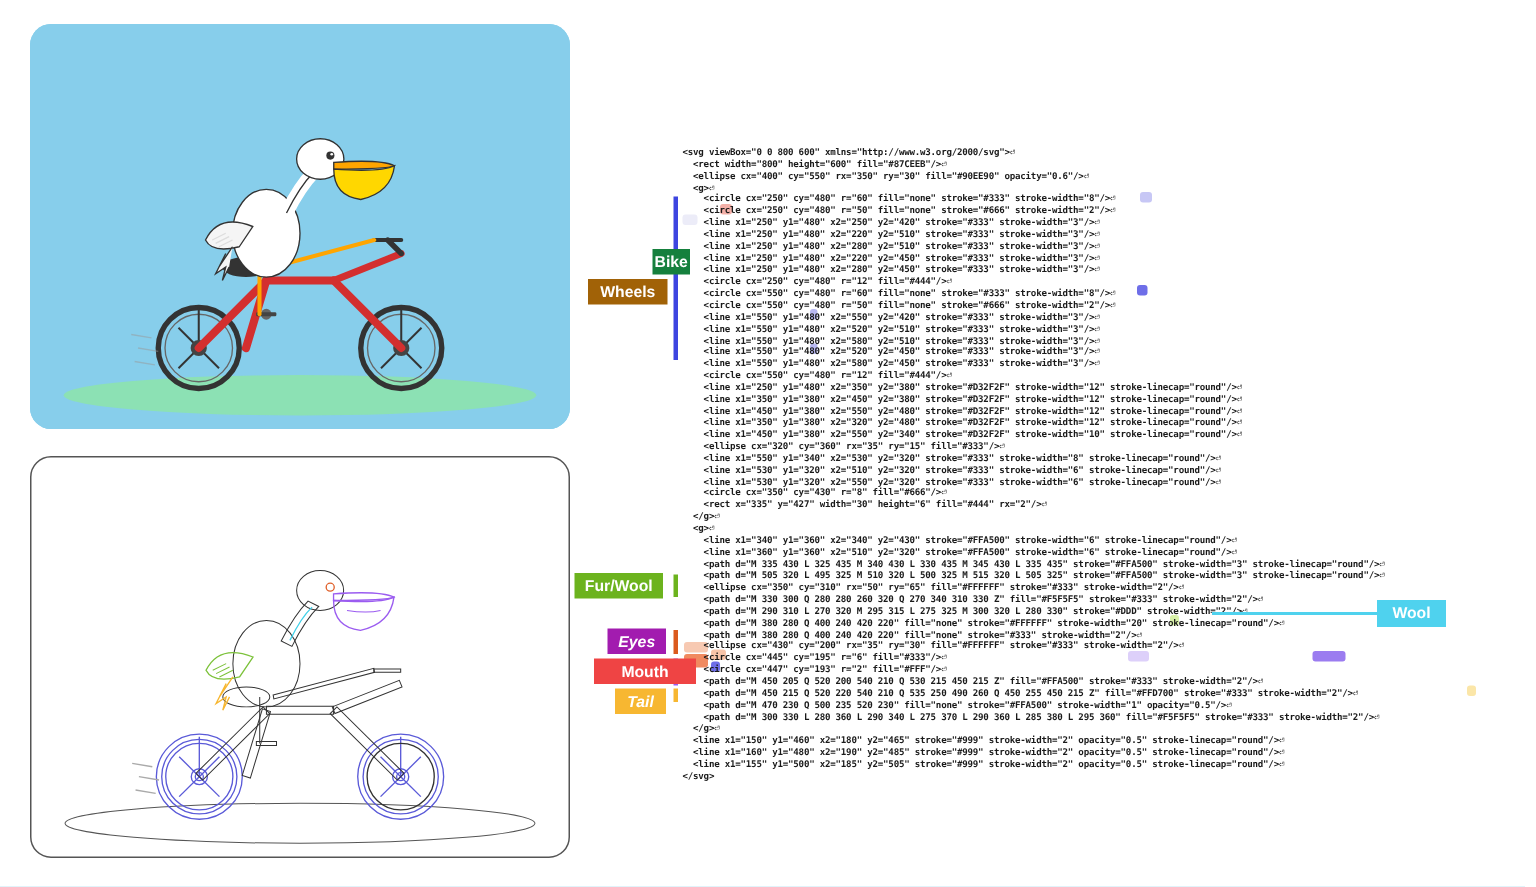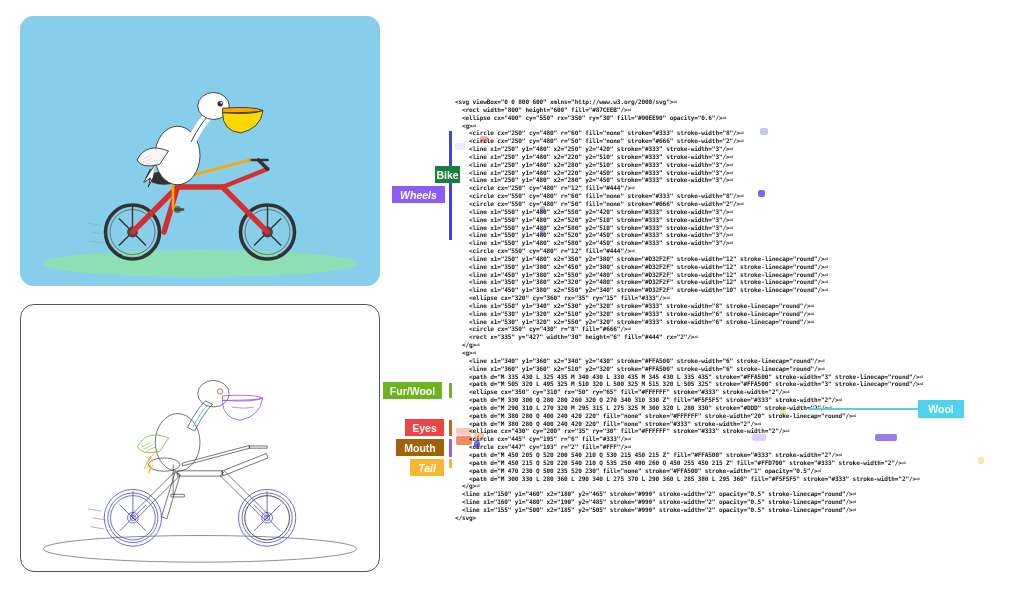--- a/index.html
+++ b/index.html
@@ -148,28 +148,28 @@
 <div class="hl" style="left:752px;top:434px;width:14px;height:7px;background:#ddd0fa;"></div>
 <div class="hl" style="left:780px;top:410px;width:6px;height:7px;background:#d8f0a8;"></div>
 <div class="hl" style="left:978px;top:457px;width:6px;height:7px;background:#fbe6a8;"></div>
 <div class="hl" style="left:456px;top:428px;width:16px;height:7px;background:#f7c9b2;"></div>
 <div class="hl" style="left:456px;top:436px;width:16px;height:9px;background:#f08a60;"></div>
 
 <div class="code" id="code-block"><span class="ln">&lt;svg viewBox="0 0 800 600" xmlns="http://www.w3.org/2000/svg"&gt;⏎</span><span class="ln">  &lt;rect width="800" height="600" fill="#87CEEB"/&gt;⏎</span><span class="ln">  &lt;ellipse cx="400" cy="550" rx="350" ry="30" fill="#90EE90" opacity="0.6"/&gt;⏎</span><span class="ln">  &lt;g&gt;⏎</span><span class="ln">    &lt;circle cx="250" cy="480" r="60" fill="none" stroke="#333" stroke-width="8"/&gt;⏎</span><span class="ln">    &lt;circle cx="250" cy="480" r="50" fill="none" stroke="#666" stroke-width="2"/&gt;⏎</span><span class="ln">    &lt;line x1="250" y1="480" x2="250" y2="420" stroke="#333" stroke-width="3"/&gt;⏎</span><span class="ln">    &lt;line x1="250" y1="480" x2="220" y2="510" stroke="#333" stroke-width="3"/&gt;⏎</span><span class="ln">    &lt;line x1="250" y1="480" x2="280" y2="510" stroke="#333" stroke-width="3"/&gt;⏎</span><span class="ln">    &lt;line x1="250" y1="480" x2="220" y2="450" stroke="#333" stroke-width="3"/&gt;⏎</span><span class="ln">    &lt;line x1="250" y1="480" x2="280" y2="450" stroke="#333" stroke-width="3"/&gt;⏎</span><span class="ln">    &lt;circle cx="250" cy="480" r="12" fill="#444"/&gt;⏎</span><span class="ln">    &lt;circle cx="550" cy="480" r="60" fill="none" stroke="#333" stroke-width="8"/&gt;⏎</span><span class="ln">    &lt;circle cx="550" cy="480" r="50" fill="none" stroke="#666" stroke-width="2"/&gt;⏎</span><span class="ln">    &lt;line x1="550" y1="480" x2="550" y2="420" stroke="#333" stroke-width="3"/&gt;⏎</span><span class="ln">    &lt;line x1="550" y1="480" x2="520" y2="510" stroke="#333" stroke-width="3"/&gt;⏎</span><span class="ln">    &lt;line x1="550" y1="480" x2="580" y2="510" stroke="#333" stroke-width="3"/&gt;⏎</span><span class="ln">    &lt;line x1="550" y1="480" x2="520" y2="450" stroke="#333" stroke-width="3"/&gt;⏎</span><span class="ln">    &lt;line x1="550" y1="480" x2="580" y2="450" stroke="#333" stroke-width="3"/&gt;⏎</span><span class="ln">    &lt;circle cx="550" cy="480" r="12" fill="#444"/&gt;⏎</span><span class="ln">    &lt;line x1="250" y1="480" x2="350" y2="380" stroke="#D32F2F" stroke-width="12" stroke-linecap="round"/&gt;⏎</span><span class="ln">    &lt;line x1="350" y1="380" x2="450" y2="380" stroke="#D32F2F" stroke-width="12" stroke-linecap="round"/&gt;⏎</span><span class="ln">    &lt;line x1="450" y1="380" x2="550" y2="480" stroke="#D32F2F" stroke-width="12" stroke-linecap="round"/&gt;⏎</span><span class="ln">    &lt;line x1="350" y1="380" x2="320" y2="480" stroke="#D32F2F" stroke-width="12" stroke-linecap="round"/&gt;⏎</span><span class="ln">    &lt;line x1="450" y1="380" x2="550" y2="340" stroke="#D32F2F" stroke-width="10" stroke-linecap="round"/&gt;⏎</span><span class="ln">    &lt;ellipse cx="320" cy="360" rx="35" ry="15" fill="#333"/&gt;⏎</span><span class="ln">    &lt;line x1="550" y1="340" x2="530" y2="320" stroke="#333" stroke-width="8" stroke-linecap="round"/&gt;⏎</span><span class="ln">    &lt;line x1="530" y1="320" x2="510" y2="320" stroke="#333" stroke-width="6" stroke-linecap="round"/&gt;⏎</span><span class="ln">    &lt;line x1="530" y1="320" x2="550" y2="320" stroke="#333" stroke-width="6" stroke-linecap="round"/&gt;⏎</span><span class="ln">    &lt;circle cx="350" cy="430" r="8" fill="#666"/&gt;⏎</span><span class="ln">    &lt;rect x="335" y="427" width="30" height="6" fill="#444" rx="2"/&gt;⏎</span><span class="ln">  &lt;/g&gt;⏎</span><span class="ln">  &lt;g&gt;⏎</span><span class="ln">    &lt;line x1="340" y1="360" x2="340" y2="430" stroke="#FFA500" stroke-width="6" stroke-linecap="round"/&gt;⏎</span><span class="ln">    &lt;line x1="360" y1="360" x2="510" y2="320" stroke="#FFA500" stroke-width="6" stroke-linecap="round"/&gt;⏎</span><span class="ln">    &lt;path d="M 335 430 L 325 435 M 340 430 L 330 435 M 345 430 L 335 435" stroke="#FFA500" stroke-width="3" stroke-linecap="round"/&gt;⏎</span><span class="ln">    &lt;path d="M 505 320 L 495 325 M 510 320 L 500 325 M 515 320 L 505 325" stroke="#FFA500" stroke-width="3" stroke-linecap="round"/&gt;⏎</span><span class="ln">    &lt;ellipse cx="350" cy="310" rx="50" ry="65" fill="#FFFFFF" stroke="#333" stroke-width="2"/&gt;⏎</span><span class="ln">    &lt;path d="M 330 300 Q 280 280 260 320 Q 270 340 310 330 Z" fill="#F5F5F5" stroke="#333" stroke-width="2"/&gt;⏎</span><span class="ln">    &lt;path d="M 290 310 L 270 320 M 295 315 L 275 325 M 300 320 L 280 330" stroke="#DDD" stroke-width="2"/&gt;⏎</span><span class="ln">    &lt;path d="M 380 280 Q 400 240 420 220" fill="none" stroke="#FFFFFF" stroke-width="20" stroke-linecap="round"/&gt;⏎</span><span class="ln">    &lt;path d="M 380 280 Q 400 240 420 220" fill="none" stroke="#333" stroke-width="2"/&gt;⏎</span><span class="ln">    &lt;ellipse cx="430" cy="200" rx="35" ry="30" fill="#FFFFFF" stroke="#333" stroke-width="2"/&gt;⏎</span><span class="ln">    &lt;circle cx="445" cy="195" r="6" fill="#333"/&gt;⏎</span><span class="ln">    &lt;circle cx="447" cy="193" r="2" fill="#FFF"/&gt;⏎</span><span class="ln">    &lt;path d="M 450 205 Q 520 200 540 210 Q 530 215 450 215 Z" fill="#FFA500" stroke="#333" stroke-width="2"/&gt;⏎</span><span class="ln">    &lt;path d="M 450 215 Q 520 220 540 210 Q 535 250 490 260 Q 450 255 450 215 Z" fill="#FFD700" stroke="#333" stroke-width="2"/&gt;⏎</span><span class="ln">    &lt;path d="M 470 230 Q 500 235 520 230" fill="none" stroke="#FFA500" stroke-width="1" opacity="0.5"/&gt;⏎</span><span class="ln">    &lt;path d="M 300 330 L 280 360 L 290 340 L 275 370 L 290 360 L 285 380 L 295 360" fill="#F5F5F5" stroke="#333" stroke-width="2"/&gt;⏎</span><span class="ln">  &lt;/g&gt;⏎</span><span class="ln">  &lt;line x1="150" y1="460" x2="180" y2="465" stroke="#999" stroke-width="2" opacity="0.5" stroke-linecap="round"/&gt;⏎</span><span class="ln">  &lt;line x1="160" y1="480" x2="190" y2="485" stroke="#999" stroke-width="2" opacity="0.5" stroke-linecap="round"/&gt;⏎</span><span class="ln">  &lt;line x1="155" y1="500" x2="185" y2="505" stroke="#999" stroke-width="2" opacity="0.5" stroke-linecap="round"/&gt;⏎</span><span class="ln">&lt;/svg&gt;</span></div>
 
 <div class="vbar" style="left:449px;top:131px;height:109px;background:#3D45E0;"></div>
 <div class="label" style="left:407px;top:166px;width:25px;height:17px;background:#15803d;margin-left:28px;">Bike</div>
-<div class="label" style="left:392px;top:186px;width:53px;height:17px;background:#8b5cf6;font-style:italic;">Wheels</div>
+<div class="label" style="left:392px;top:186px;width:53px;height:17px;background:#a16207;">Wheels</div>
 
 <div class="vbar" style="left:449px;top:383px;height:15px;background:#6CB31E;"></div>
 <div class="label" style="left:383px;top:382px;width:59px;height:17px;background:#6CB31E;">Fur/Wool</div>
 
 <div class="vbar" style="left:449px;top:420px;height:16px;background:#DB5A1E;"></div>
-<div class="label" style="left:405px;top:419px;width:39px;height:17px;background:#ef4444;">Eyes</div>
+<div class="label" style="left:405px;top:419px;width:39px;height:17px;background:#a21caf;font-style:italic;">Eyes</div>
 
 <div class="vbar" style="left:449px;top:439px;height:18px;background:#9B5CF0;"></div>
-<div class="label" style="left:396px;top:439px;width:48px;height:17px;background:#a16207;">Mouth</div>
+<div class="label" style="left:396px;top:439px;width:68px;height:17px;background:#ef4444;">Mouth</div>
 
 <div class="vbar" style="left:449px;top:459px;height:9px;background:#F7B731;"></div>
 <div class="label" style="left:410px;top:459px;width:34px;height:17px;background:#F7B731;font-style:italic;">Tail</div>
 
 <div class="vbar" style="left:808px;top:408px;width:110px;height:2px;background:#4FD2EE;"></div>
 <div class="label" style="left:918px;top:400px;width:46px;height:18px;background:#4FD2EE;">Wool</div>
 
 </body></html>

